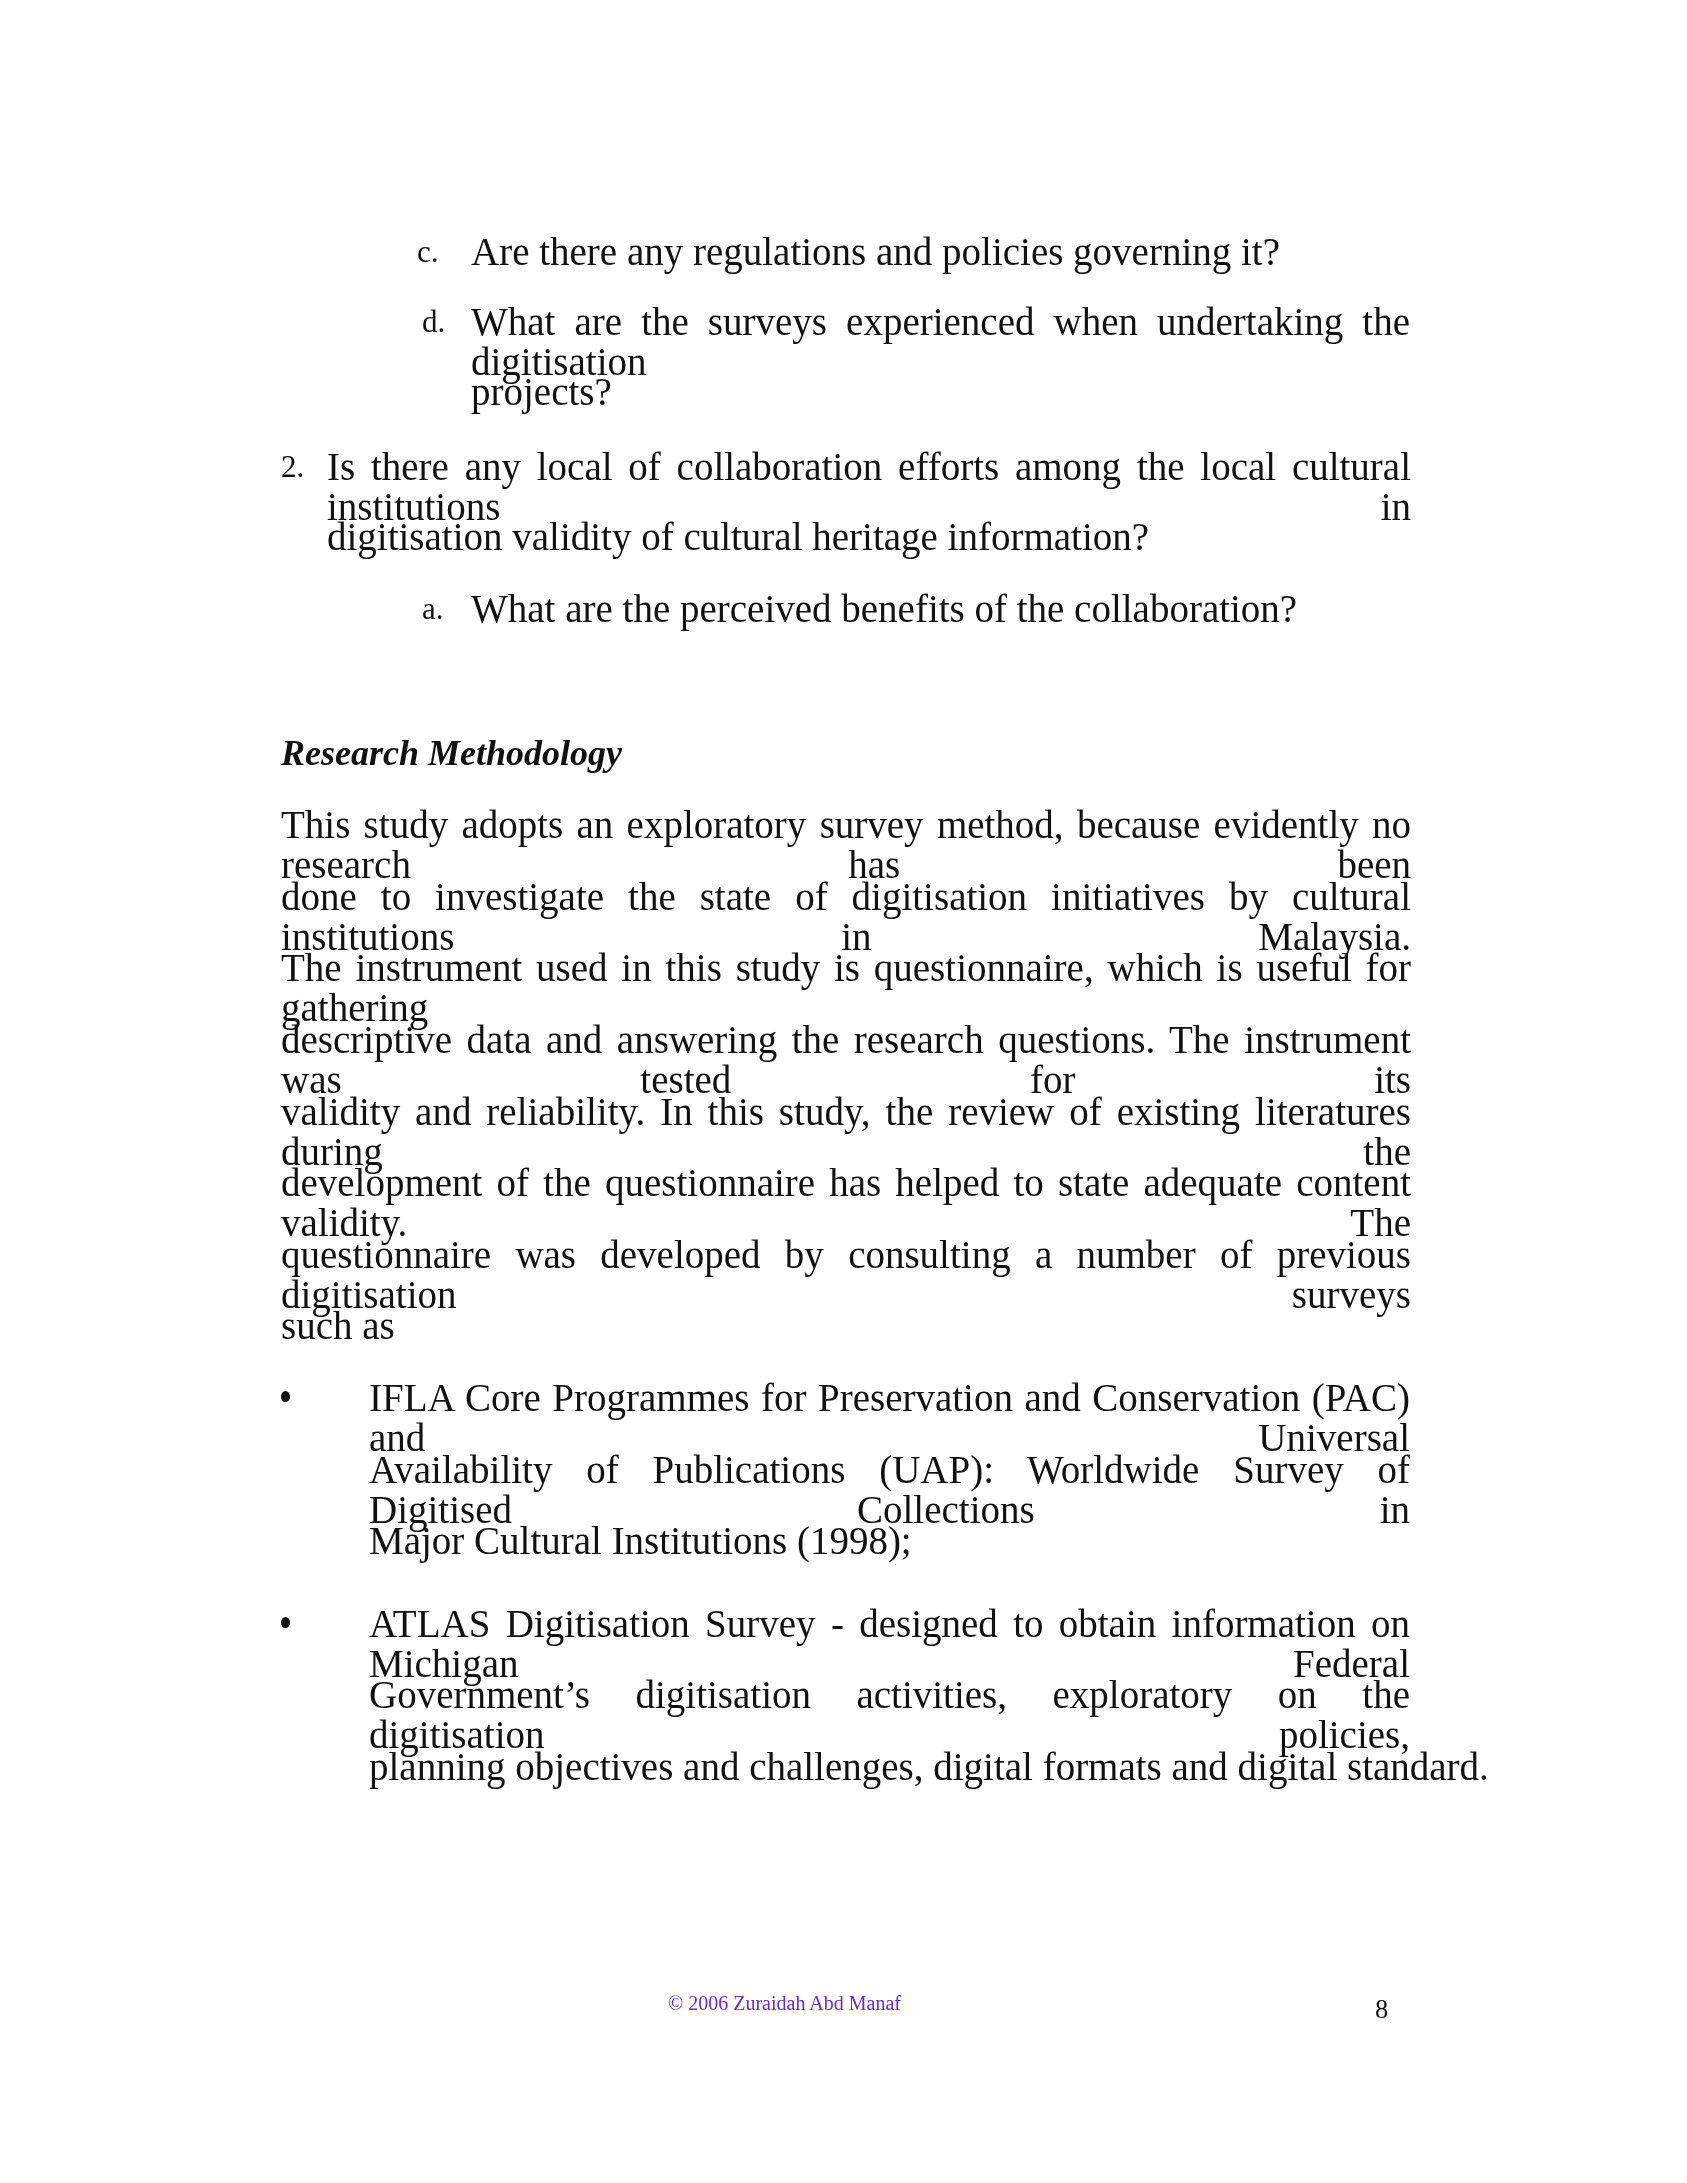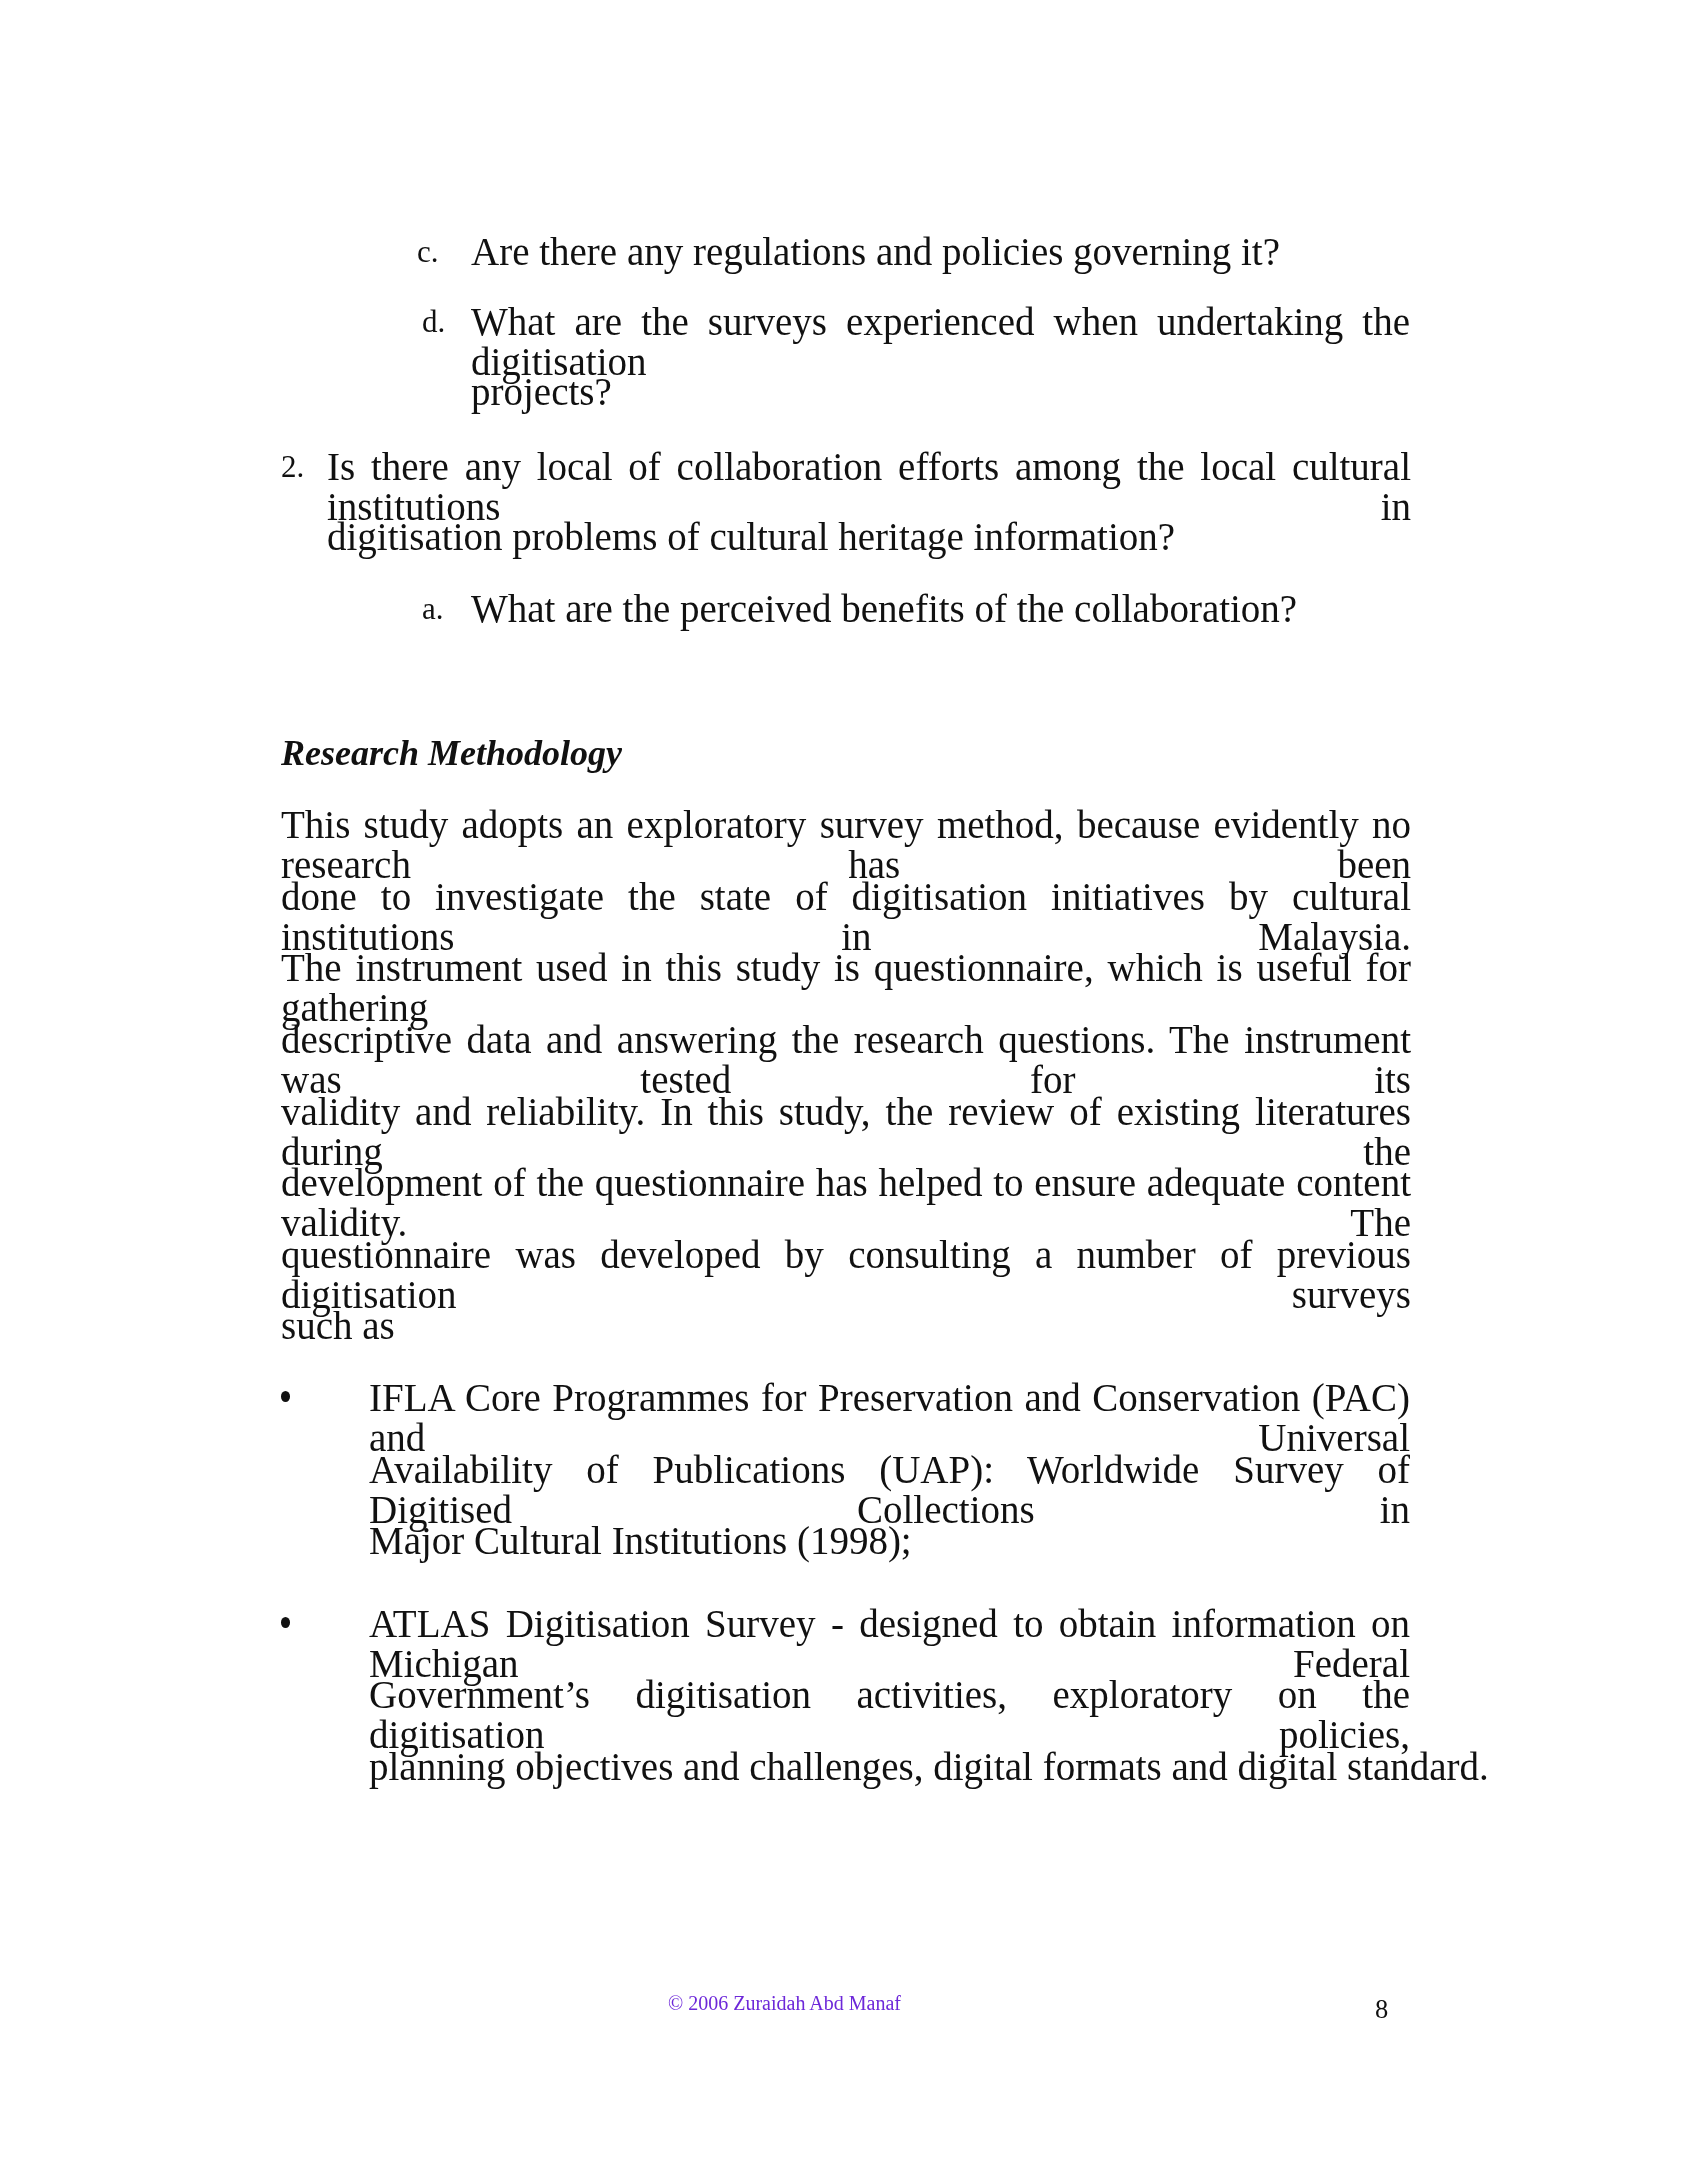--- a/index.html
+++ b/index.html
@@ -18,33 +18,33 @@
 
 <div class="label" style="left:417px; top:232px;">c.</div>
 <div class="line" style="left:471px; top:232px;">Are there any regulations and policies governing it?</div>
 
 <div class="label" style="left:422px; top:302px;">d.</div>
 <div class="line just" style="left:471px; top:302px; width:939px;">What are the surveys experienced when undertaking the digitisation</div>
 <div class="line" style="left:471px; top:372px;">projects?</div>
 
 <div class="label" style="left:281px; top:447px;">2.</div>
 <div class="line just" style="left:327px; top:447px; width:1084px;">Is there any local of collaboration efforts among the local cultural institutions in</div>
-<div class="line" style="left:327px; top:517px;">digitisation problems of cultural heritage information?</div>
+<div class="line" style="left:327px; top:517px;">digitisation validity of cultural heritage information?</div>
 
 <div class="label" style="left:422px; top:589px;">a.</div>
 <div class="line" style="left:471px; top:589px;">What are the perceived benefits of the collaboration?</div>
 
 <div class="heading" style="left:281px; top:733px;">Research Methodology</div>
 
 <div class="line just" style="left:281px; top:805px; width:1130px;">This study adopts an exploratory survey method, because evidently no research has been</div>
 <div class="line just" style="left:281px; top:877px; width:1130px;">done to investigate the state of digitisation initiatives by cultural institutions in Malaysia.</div>
 <div class="line just" style="left:281px; top:948px; width:1130px;">The instrument used in this study is questionnaire, which is useful for gathering</div>
 <div class="line just" style="left:281px; top:1020px; width:1130px;">descriptive data and answering the research questions. The instrument was tested for its</div>
 <div class="line just" style="left:281px; top:1092px; width:1130px;">validity and reliability. In this study, the review of existing literatures during the</div>
-<div class="line just" style="left:281px; top:1163px; width:1130px;">development of the questionnaire has helped to ensure adequate content validity. The</div>
+<div class="line just" style="left:281px; top:1163px; width:1130px;">development of the questionnaire has helped to state adequate content validity. The</div>
 <div class="line just" style="left:281px; top:1235px; width:1130px;">questionnaire was developed by consulting a number of previous digitisation surveys</div>
 <div class="line" style="left:281px; top:1306px;">such as</div>
 
 <div class="bullet" style="left:281px; top:1391px;"></div>
 <div class="line just" style="left:369px; top:1378px; width:1041px;">IFLA Core Programmes for Preservation and Conservation (PAC) and Universal</div>
 <div class="line just" style="left:369px; top:1450px; width:1041px;">Availability of Publications (UAP): Worldwide Survey of Digitised Collections in</div>
 <div class="line" style="left:369px; top:1521px;">Major Cultural Institutions (1998);</div>
 
 <div class="bullet" style="left:281px; top:1617px;"></div>
 <div class="line just" style="left:369px; top:1604px; width:1041px;">ATLAS Digitisation Survey - designed to obtain information on Michigan Federal</div>

